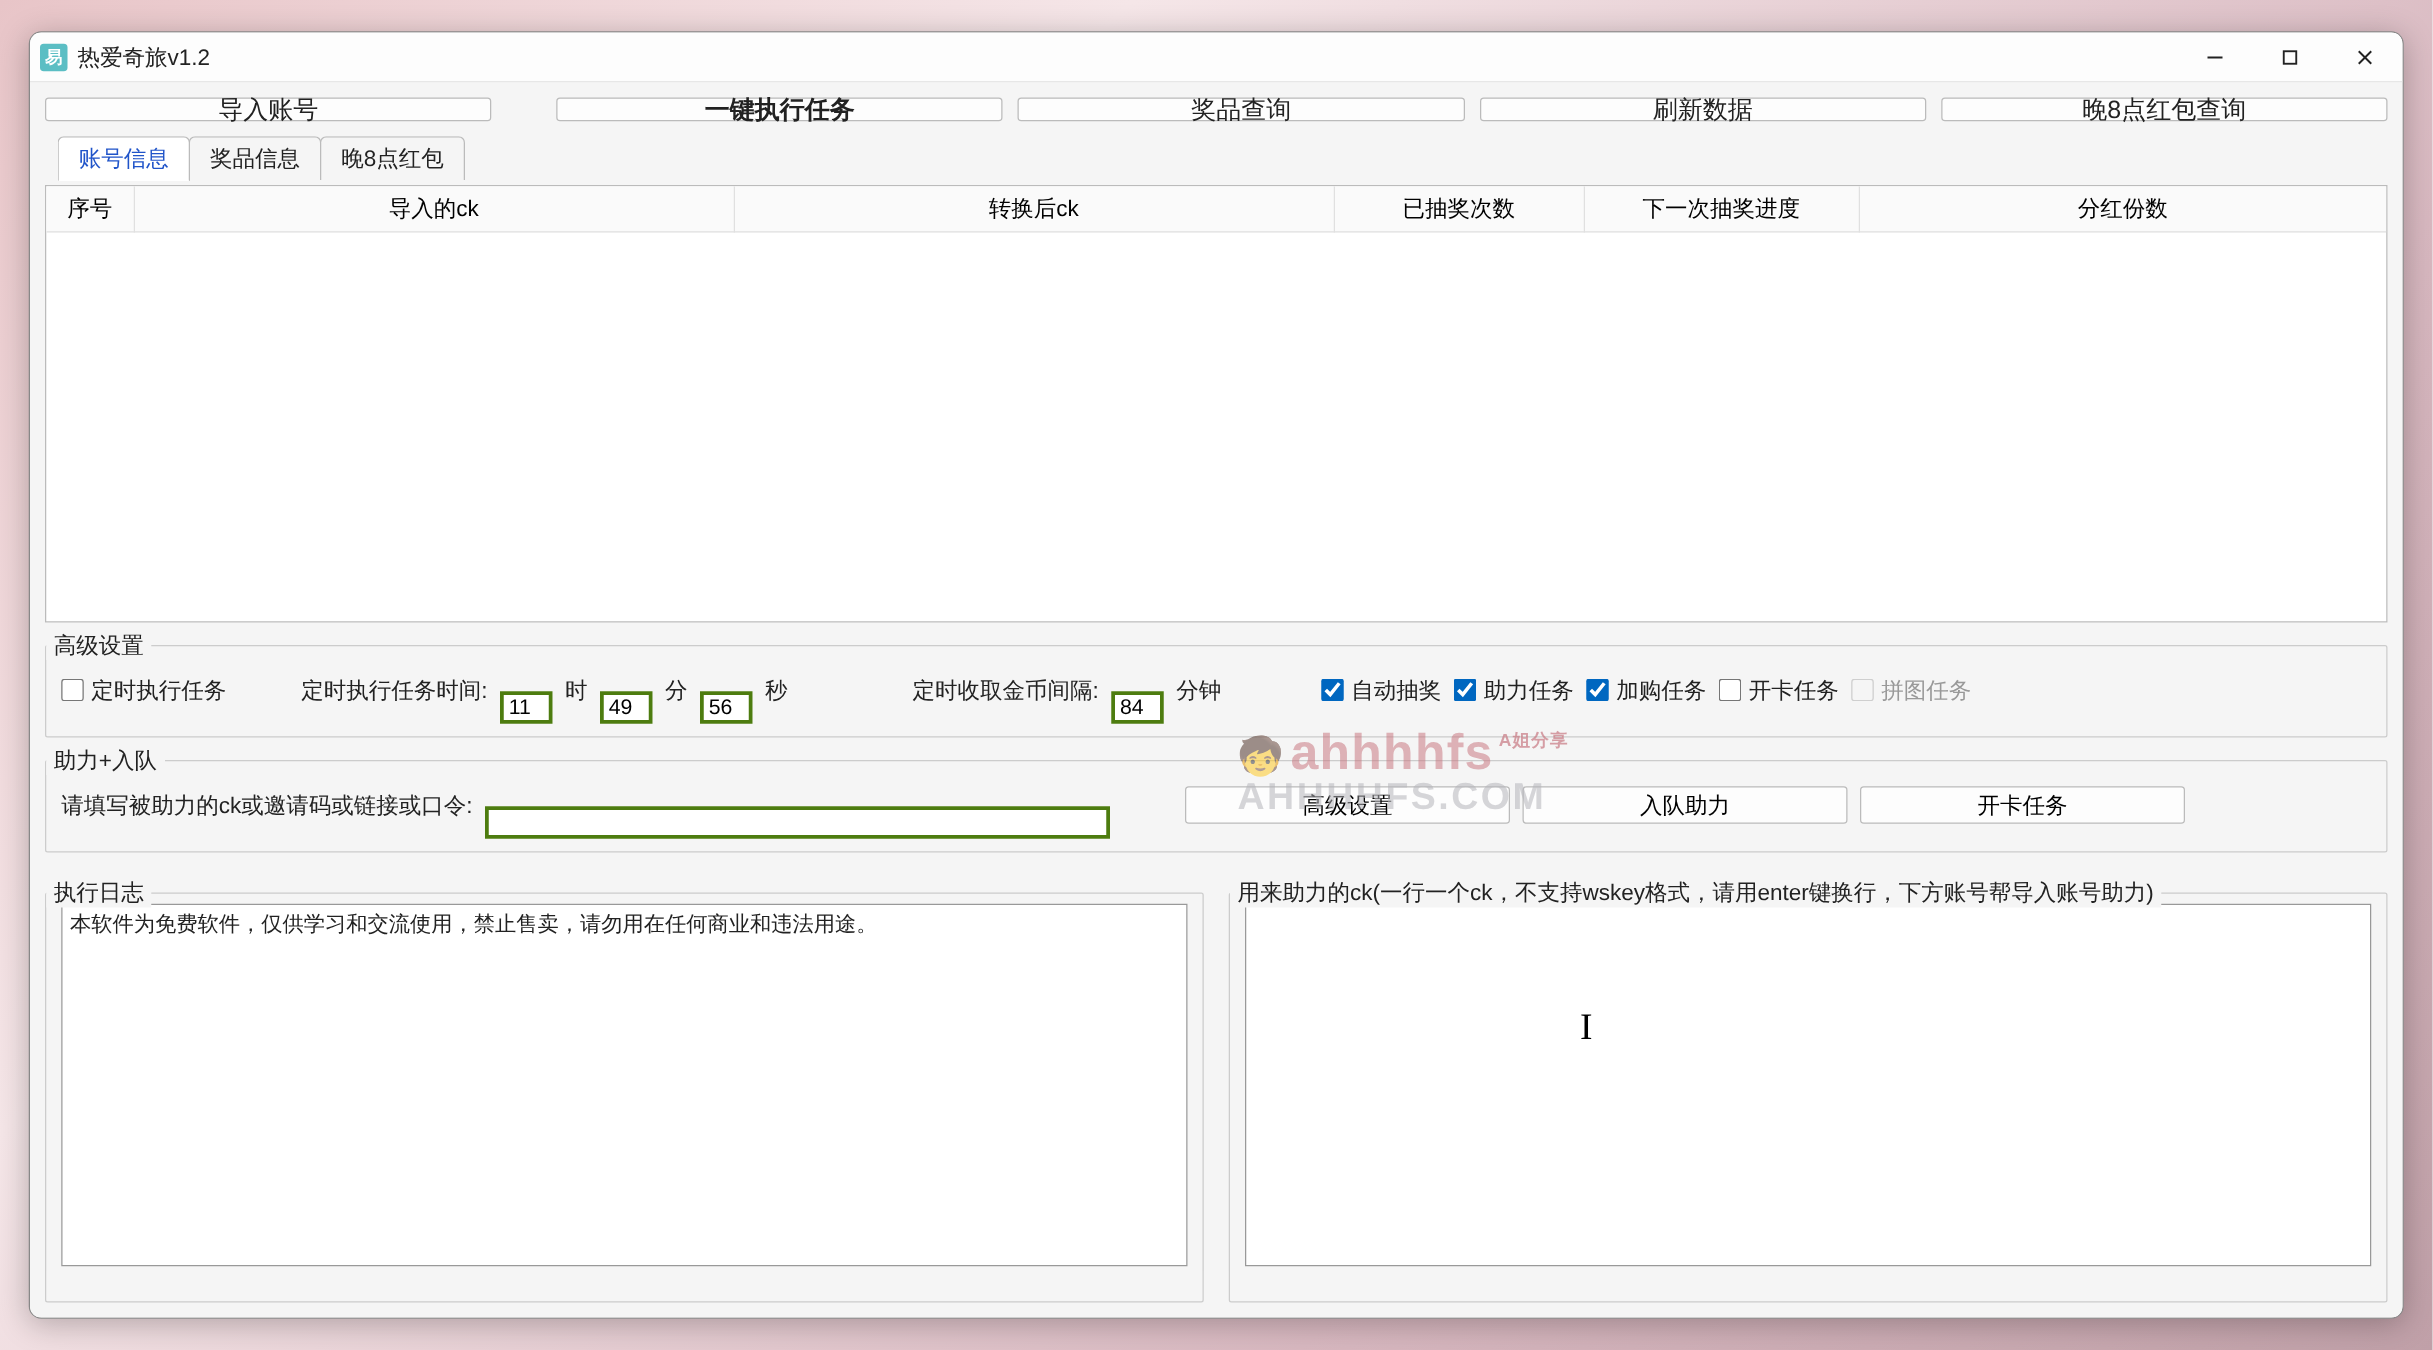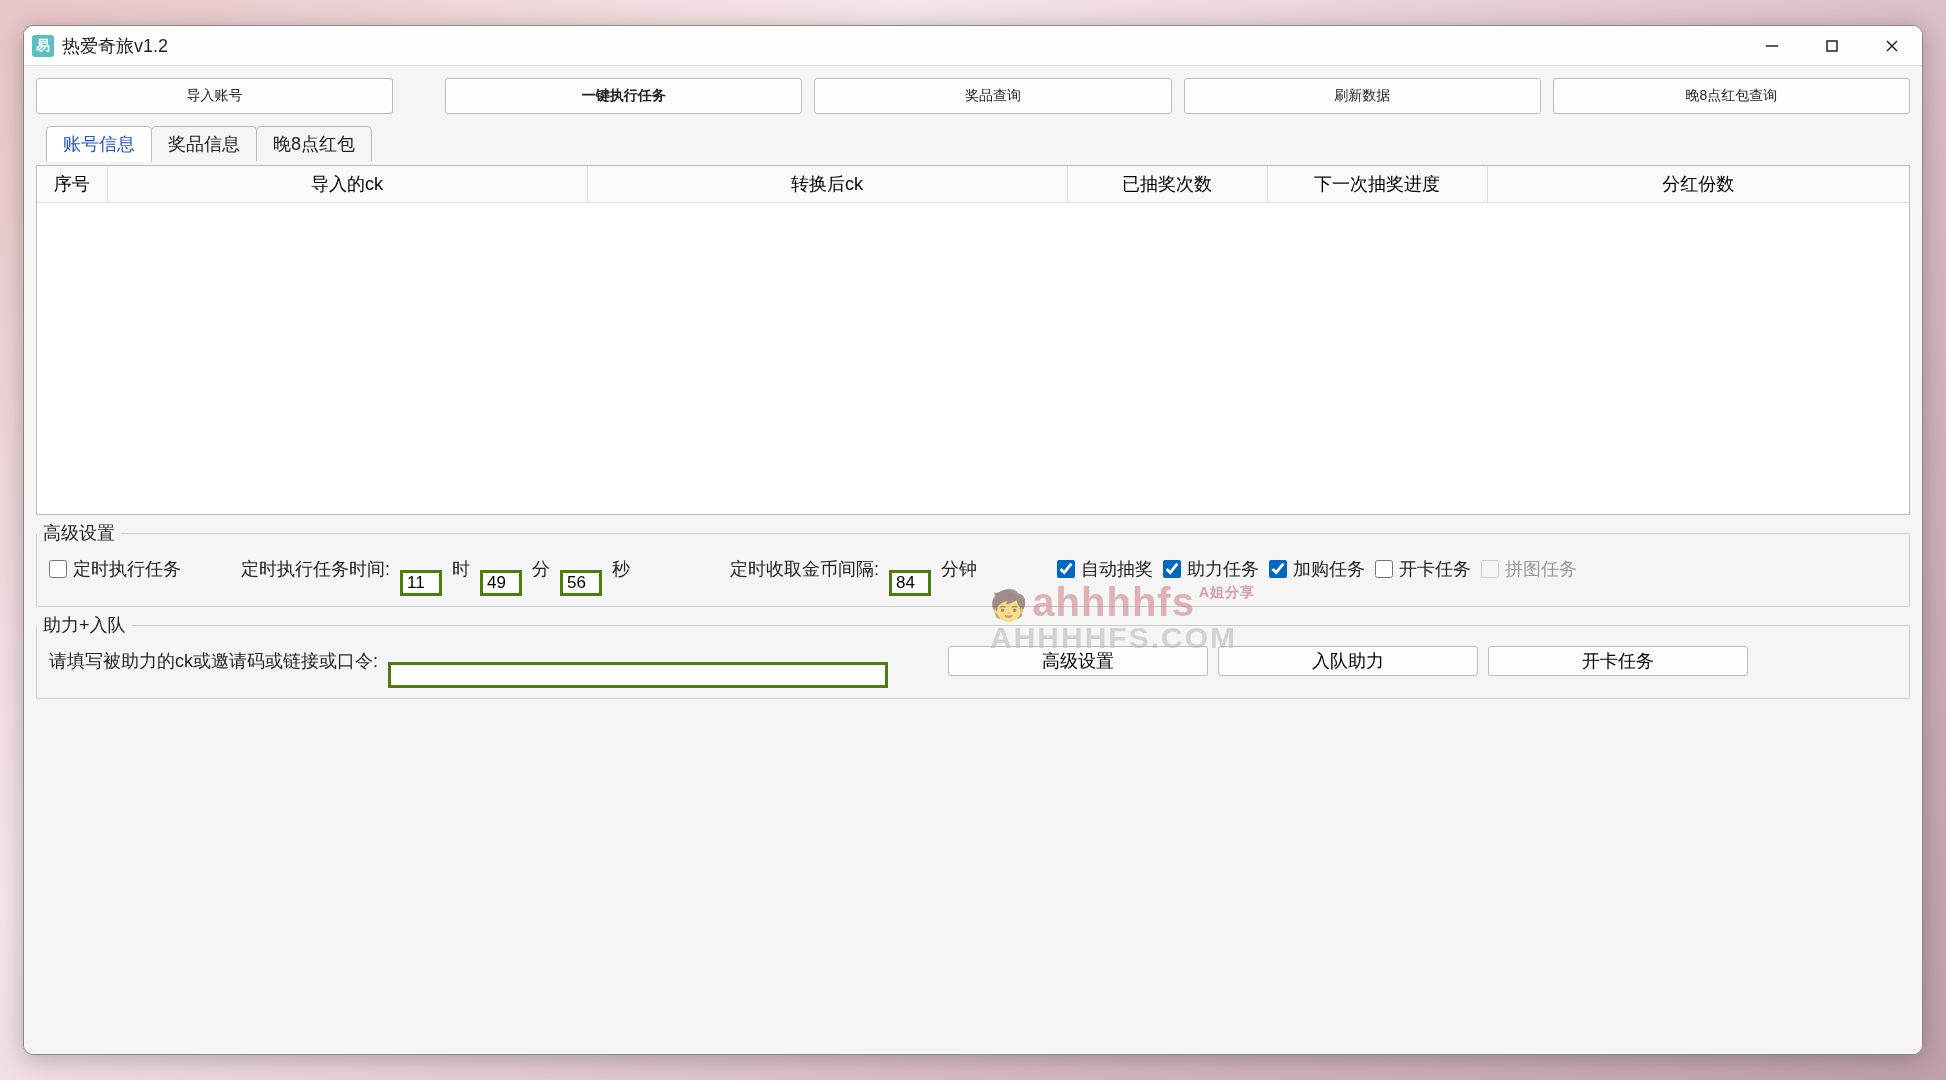--- a/index.html
+++ b/index.html
@@ -31,24 +31,24 @@
   .win-controls { margin-left: auto; display: flex; }
   .win-btn { width: 60px; height: 40px; display: flex; align-items: center; justify-content: center; cursor: pointer; }
   .win-btn svg { width: 14px; height: 14px; stroke: #222; stroke-width: 1.5; fill: none; }
 
   
   .client { flex: 1; background: #f5f5f5; padding: 8px 12px 12px 12px; display: flex; flex-direction: column; gap: 4px; }
 
   
   .top-buttons { display: flex; gap: 12px; padding: 4px 0 8px 0; }
   .big-btn {
-    flex: 1; height: 36px;
+    flex: 1; height: 19px;
     background: #fdfdfd; border: 1px solid #bbb; border-radius: 3px;
     display: flex; align-items: center; justify-content: center;
-    font-size: 14px; color: #222; cursor: pointer;
+    font-size: 20px; color: #222; cursor: pointer;
   }
   .big-btn.bold { font-weight: 700; margin-left: 40px; }
 
   
   .tabstrip { display: flex; align-items: flex-end; padding-left: 10px; position: relative; z-index: 1; }
   .tab {
     padding: 5px 16px;
     border: 1px solid #bbb;
     border-bottom: none;
     background: #f5f5f5;
@@ -232,20 +232,31 @@
       <div class="row">
         <span class="lbl">请填写被助力的ck或邀请码或链接或口令:</span>
         <input class="inp med" value="" style="">
         <span style="flex:0 0 40px"></span>
         <div class="btn-sm">高级设置</div>
         <div class="btn-sm">入队助力</div>
         <div class="btn-sm">开卡任务</div>
       </div>
     </div>
 
+    <div class="bottom-row">
+      <div class="group log-group">
+        <div class="group-title">执行日志</div>
+        <textarea class="textarea-like" readonly="" style="">本软件为免费软件，仅供学习和交流使用，禁止售卖，请勿用在任何商业和违法用途。</textarea>
+      </div>
+      <div class="group ck-group">
+        <div class="group-title">用来助力的ck(一行一个ck，不支持wskey格式，请用enter键换行，下方账号帮导入账号助力)</div>
+        <textarea class="textarea-like" style=""></textarea>
+        <span class="cursor-overlay" style="left:280px; top:90px;">I</span>
+      </div>
+    </div>
 
   </div>
 
   <div class="watermark">
     <div class="line1">
       <span class="wm-icon">🧒</span>
       <span>ahhhhfs</span>
       <span class="small-note">A姐分享</span>
     </div>
     <div class="line2">AHHHHFS.COM</div>

